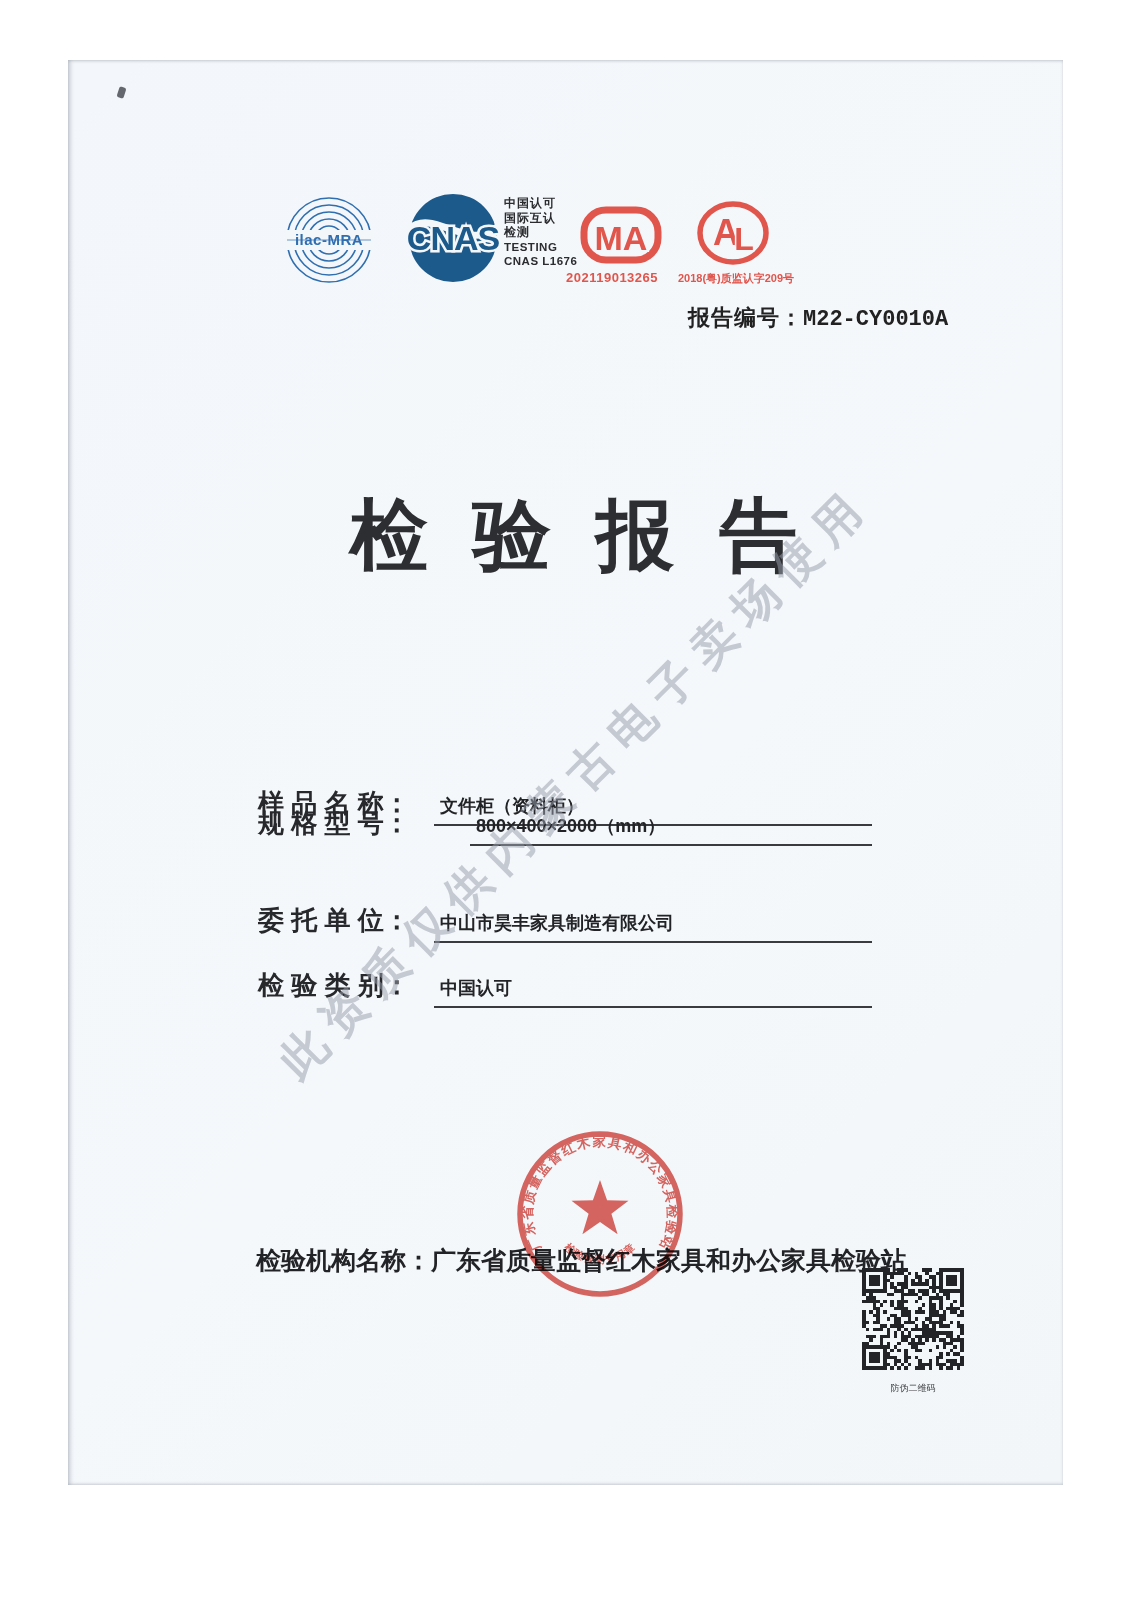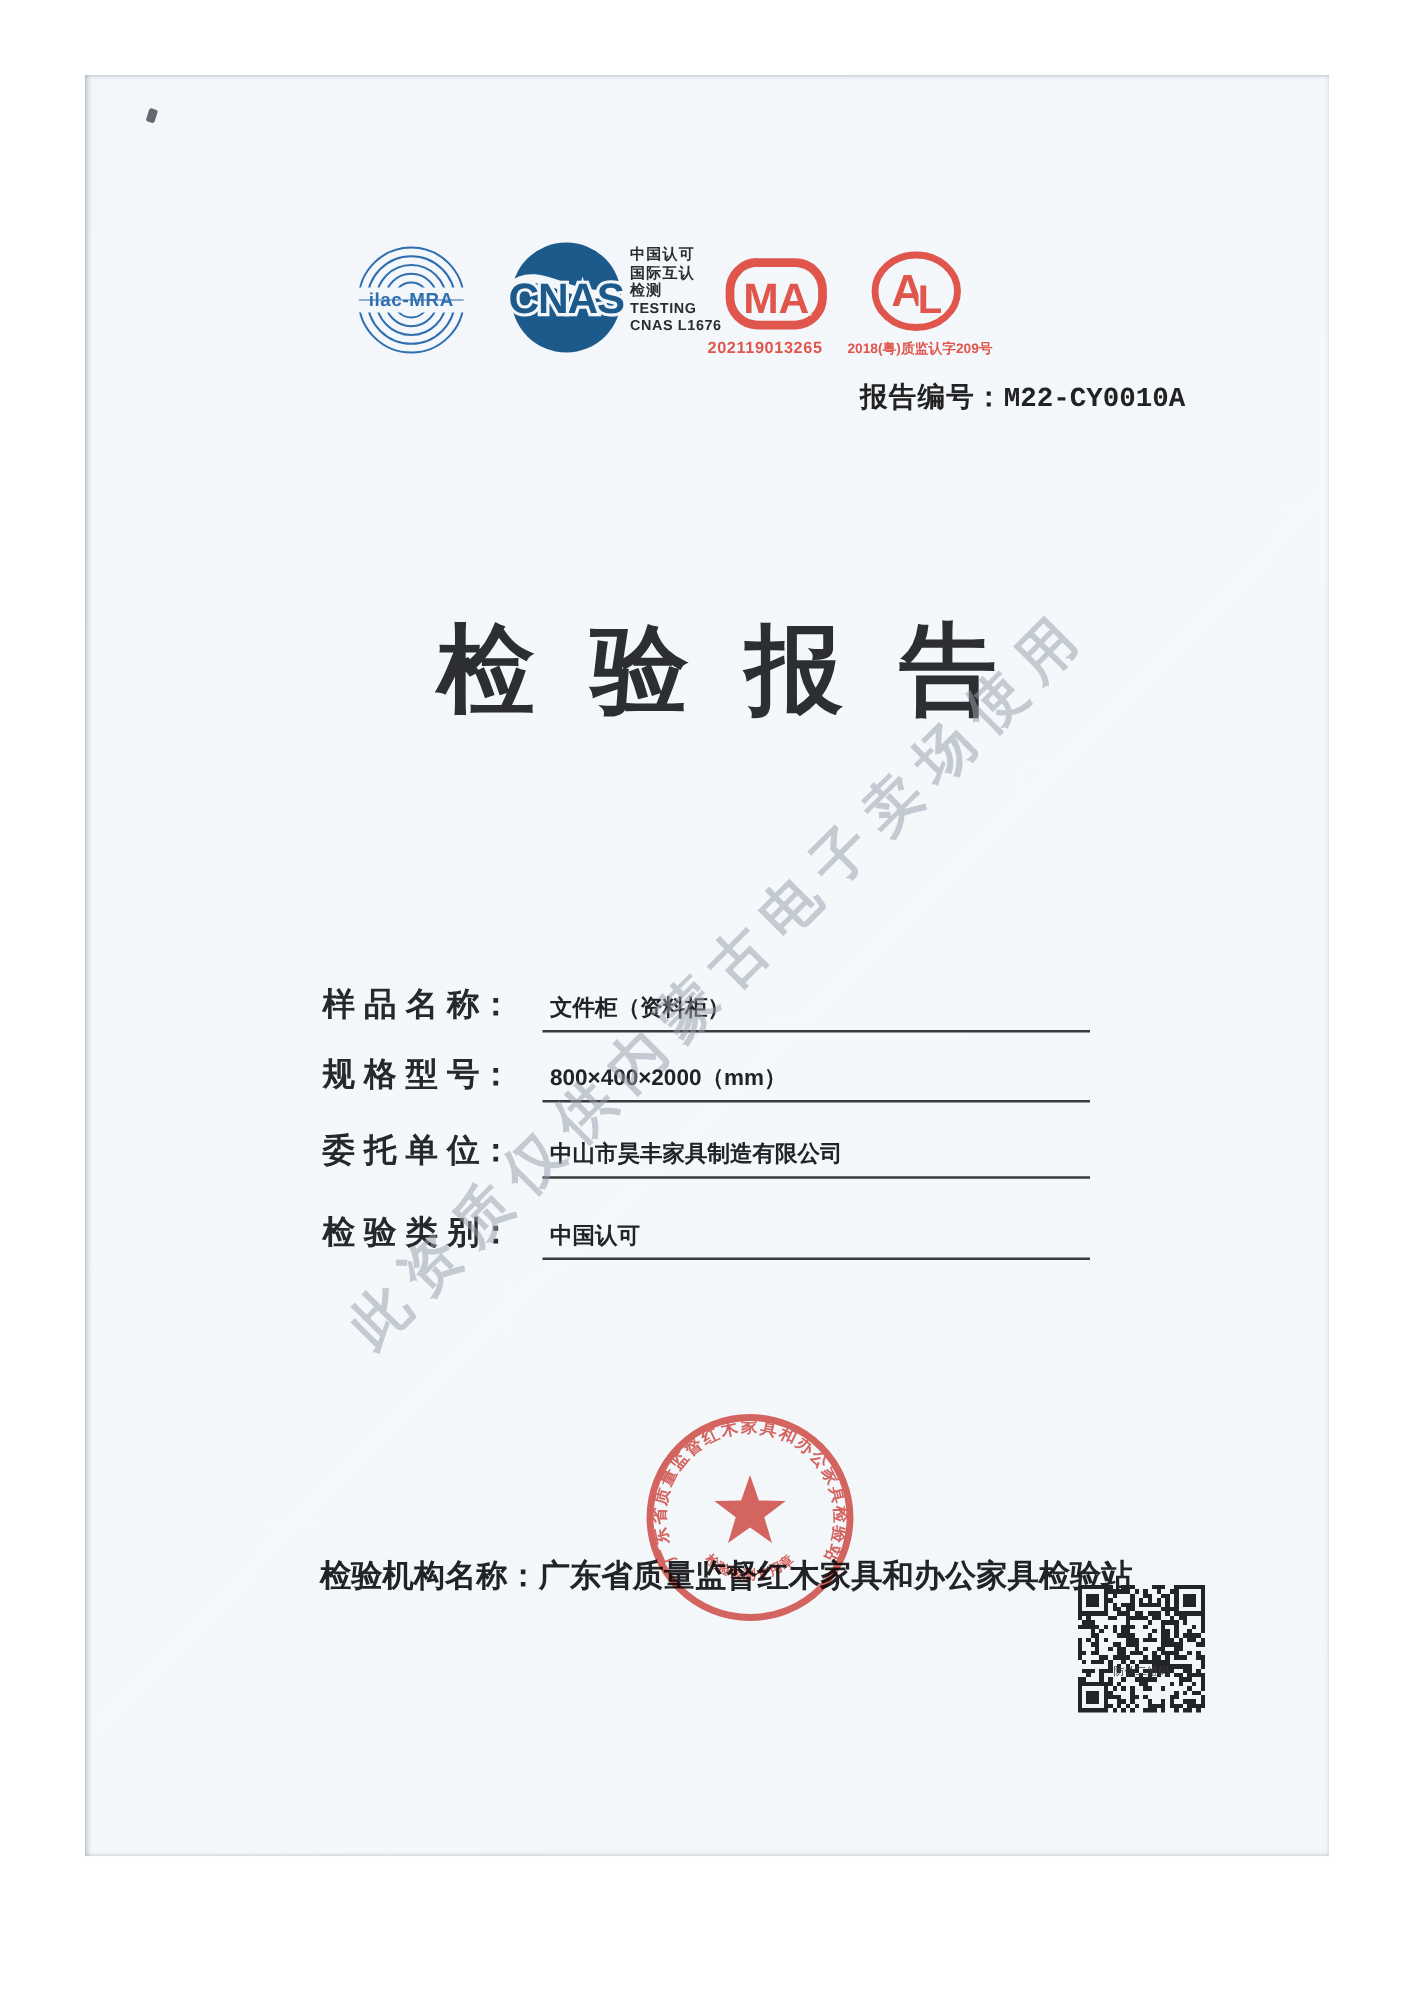--- a/index.html
+++ b/index.html
@@ -35,38 +35,38 @@
   .doc-title{
     position:absolute;left:16px;right:0;top:424px;text-align:center;
     font-family:"Liberation Serif","DejaVu Serif",serif;font-weight:bold;
     font-size:78px;color:#2d2e31;letter-spacing:0.58em;text-indent:0.58em;white-space:nowrap;
   }
 
   
   .field-row{position:absolute;left:190px;width:614px;height:42px;display:flex;align-items:flex-end;}
   .field-label{width:176px;font-size:26px;font-weight:bold;color:#27282b;white-space:nowrap;padding-bottom:5px;margin-top:28px;}
   .field-value{flex:1;font-size:18px;font-weight:bold;color:#222326;border-bottom:2px solid #3a3b3e;padding:0 0 6px 6px;white-space:nowrap;}
-  .row1{top:724px;} .row2{top:780px;} .row3{top:841px;} .row4{top:906px;}
+  .row1{top:724px;} .row2{top:744px;gap:36px;} .row3{top:841px;} .row4{top:906px;}
 
   
   .watermark{
     position:absolute;left:96px;top:692px;width:822px;text-align:center;
     transform:rotate(-45deg);transform-origin:center;
     font-size:46px;font-weight:bold;letter-spacing:12px;white-space:nowrap;
     color:rgba(152,160,172,.52);z-index:1;pointer-events:none;
   }
 
   
   .agency-line{position:absolute;left:188px;top:1184px;width:680px;font-size:25px;font-weight:bold;color:#222326;white-space:nowrap;z-index:4;}
   .stamp{position:absolute;left:446px;top:1068px;width:172px;height:172px;color:#d9524b;opacity:.88;mix-blend-mode:multiply;z-index:5;}
   .stamp text{font-weight:bold;fill:currentColor;}
   .stamp .ring-t{font-size:13.5px;letter-spacing:1.5px;}
   .stamp .bot-t{font-size:10.5px;letter-spacing:1px;}
   .qr{position:absolute;left:794px;top:1208px;width:102px;height:102px;z-index:4;}
-  .qr-cap{position:absolute;left:794px;top:1271px;width:102px;text-align:center;font-size:9px;color:#3c3d40;z-index:4;}
+  .qr-cap{position:absolute;left:794px;top:1322px;width:102px;text-align:center;font-size:9px;color:#3c3d40;z-index:4;}
 </style>
 </head>
 <body>
 
 <div class="page">
 
   <div class="speck"></div>
 
   <div class="watermark">此资质仅供内蒙古电子卖场使用</div>
 

